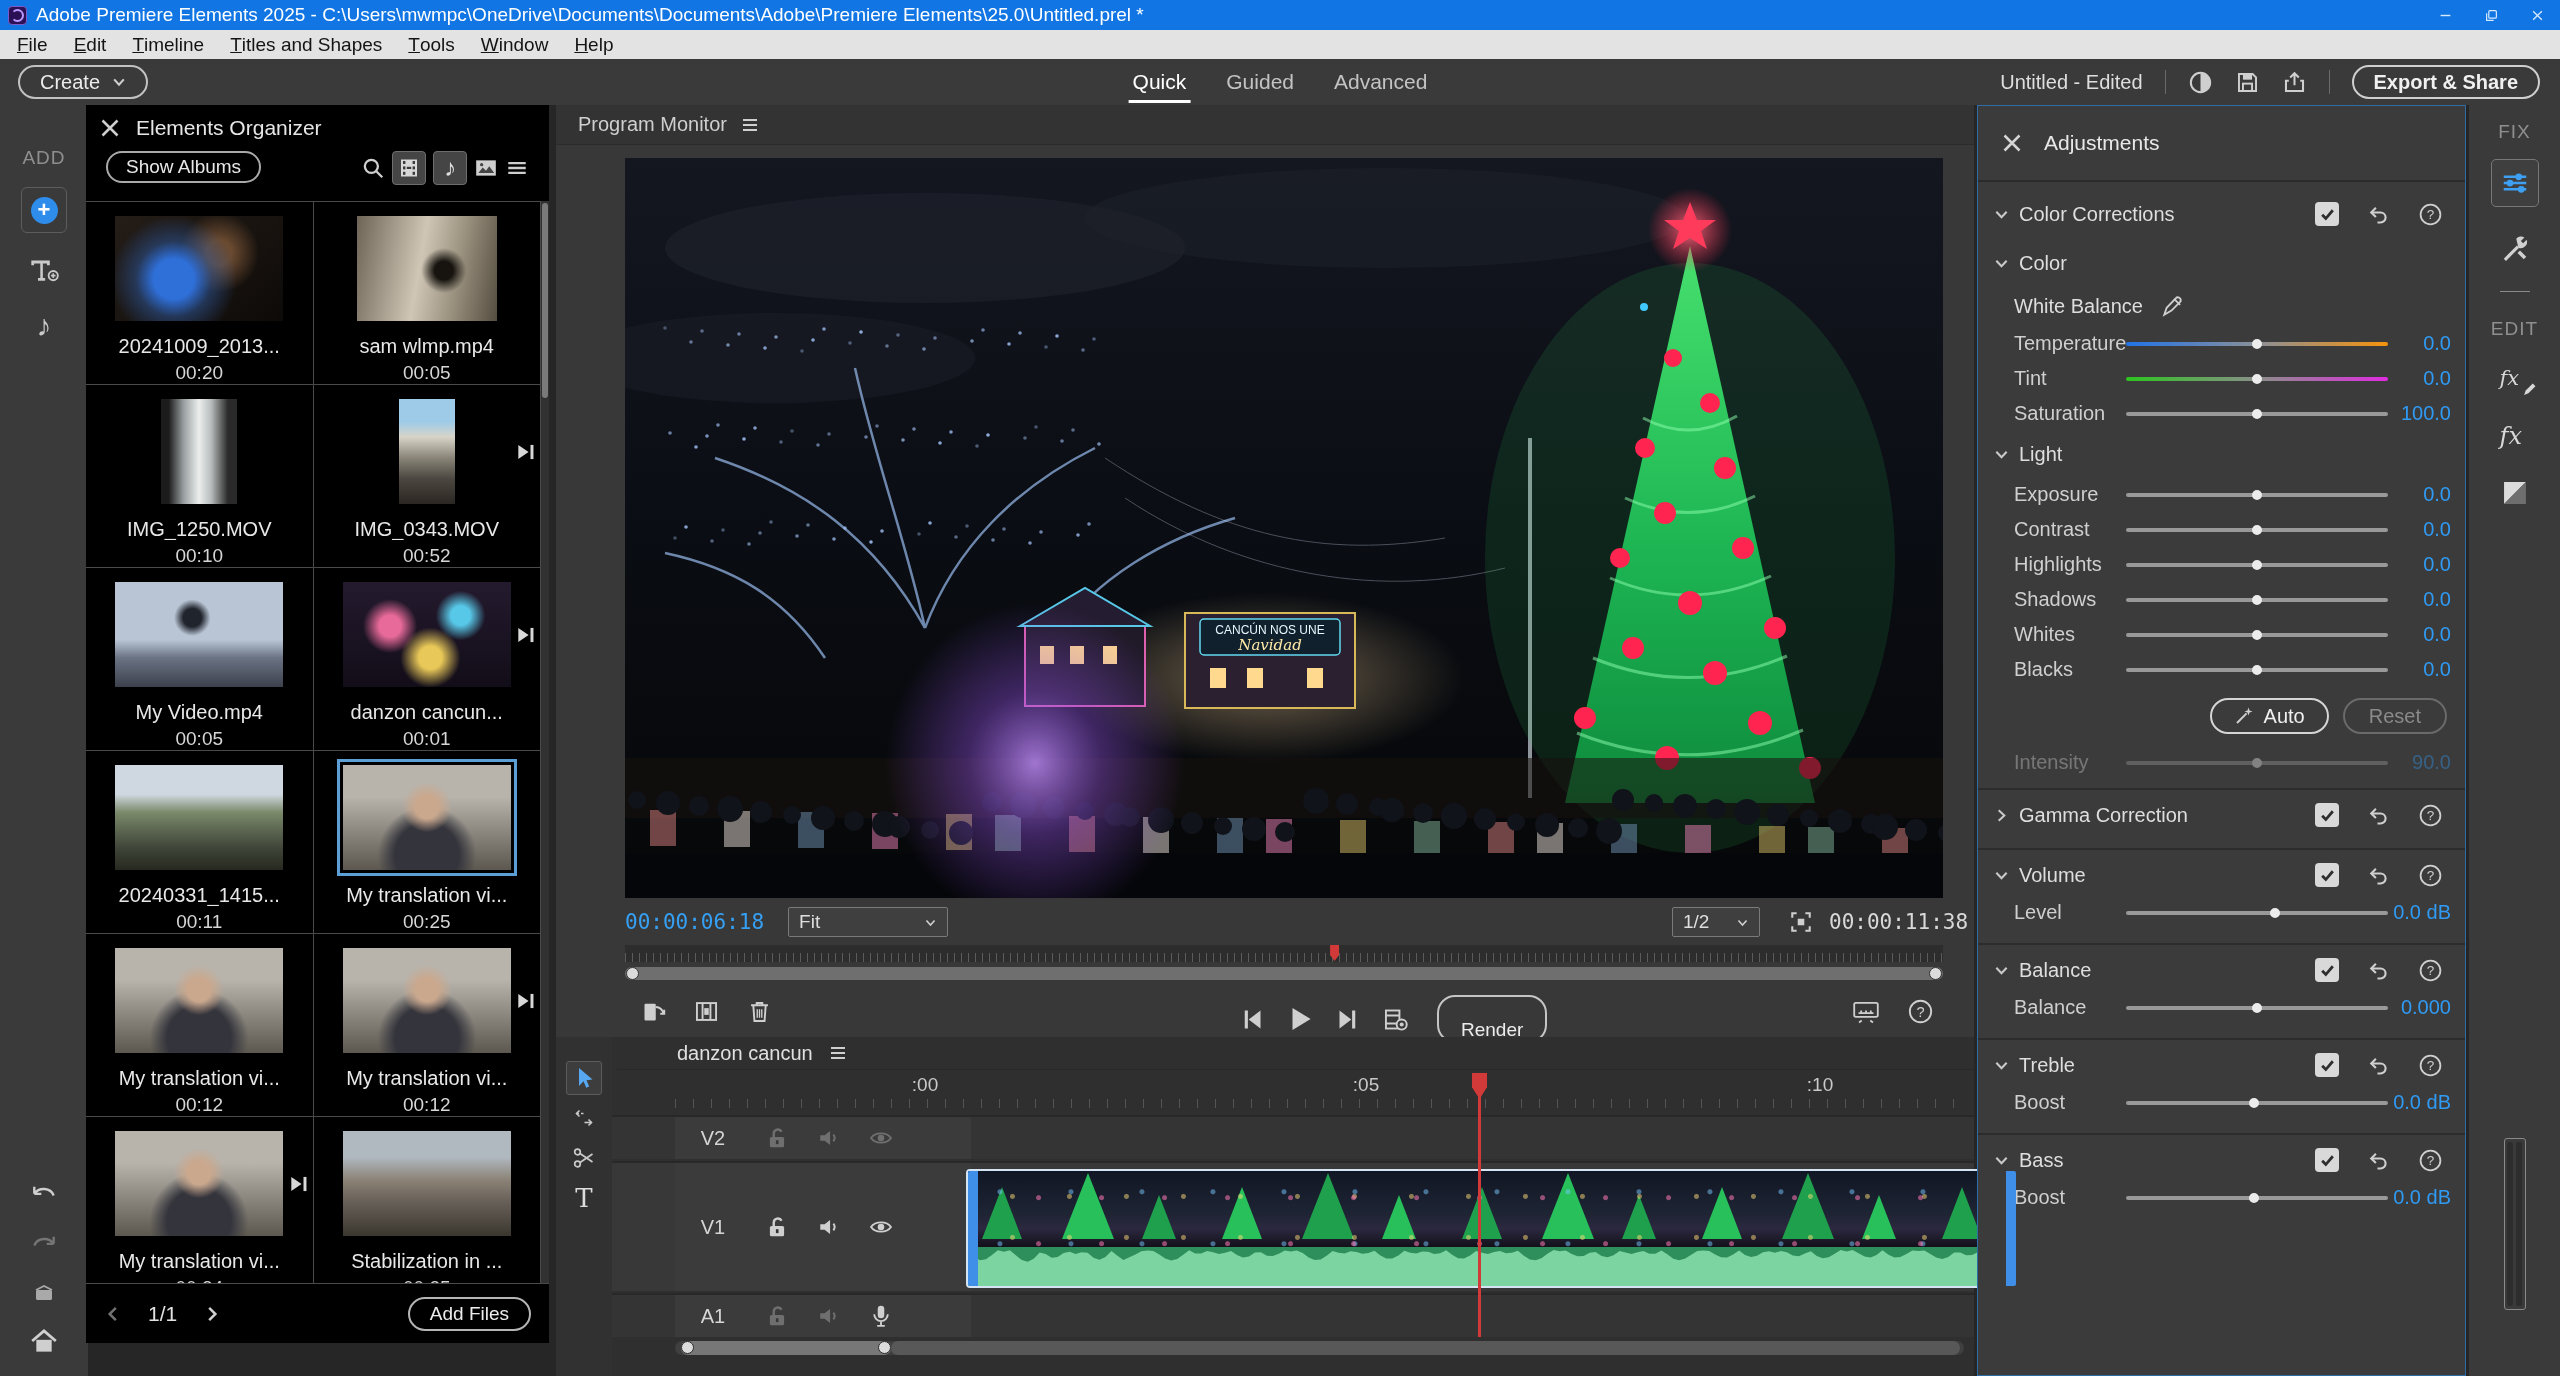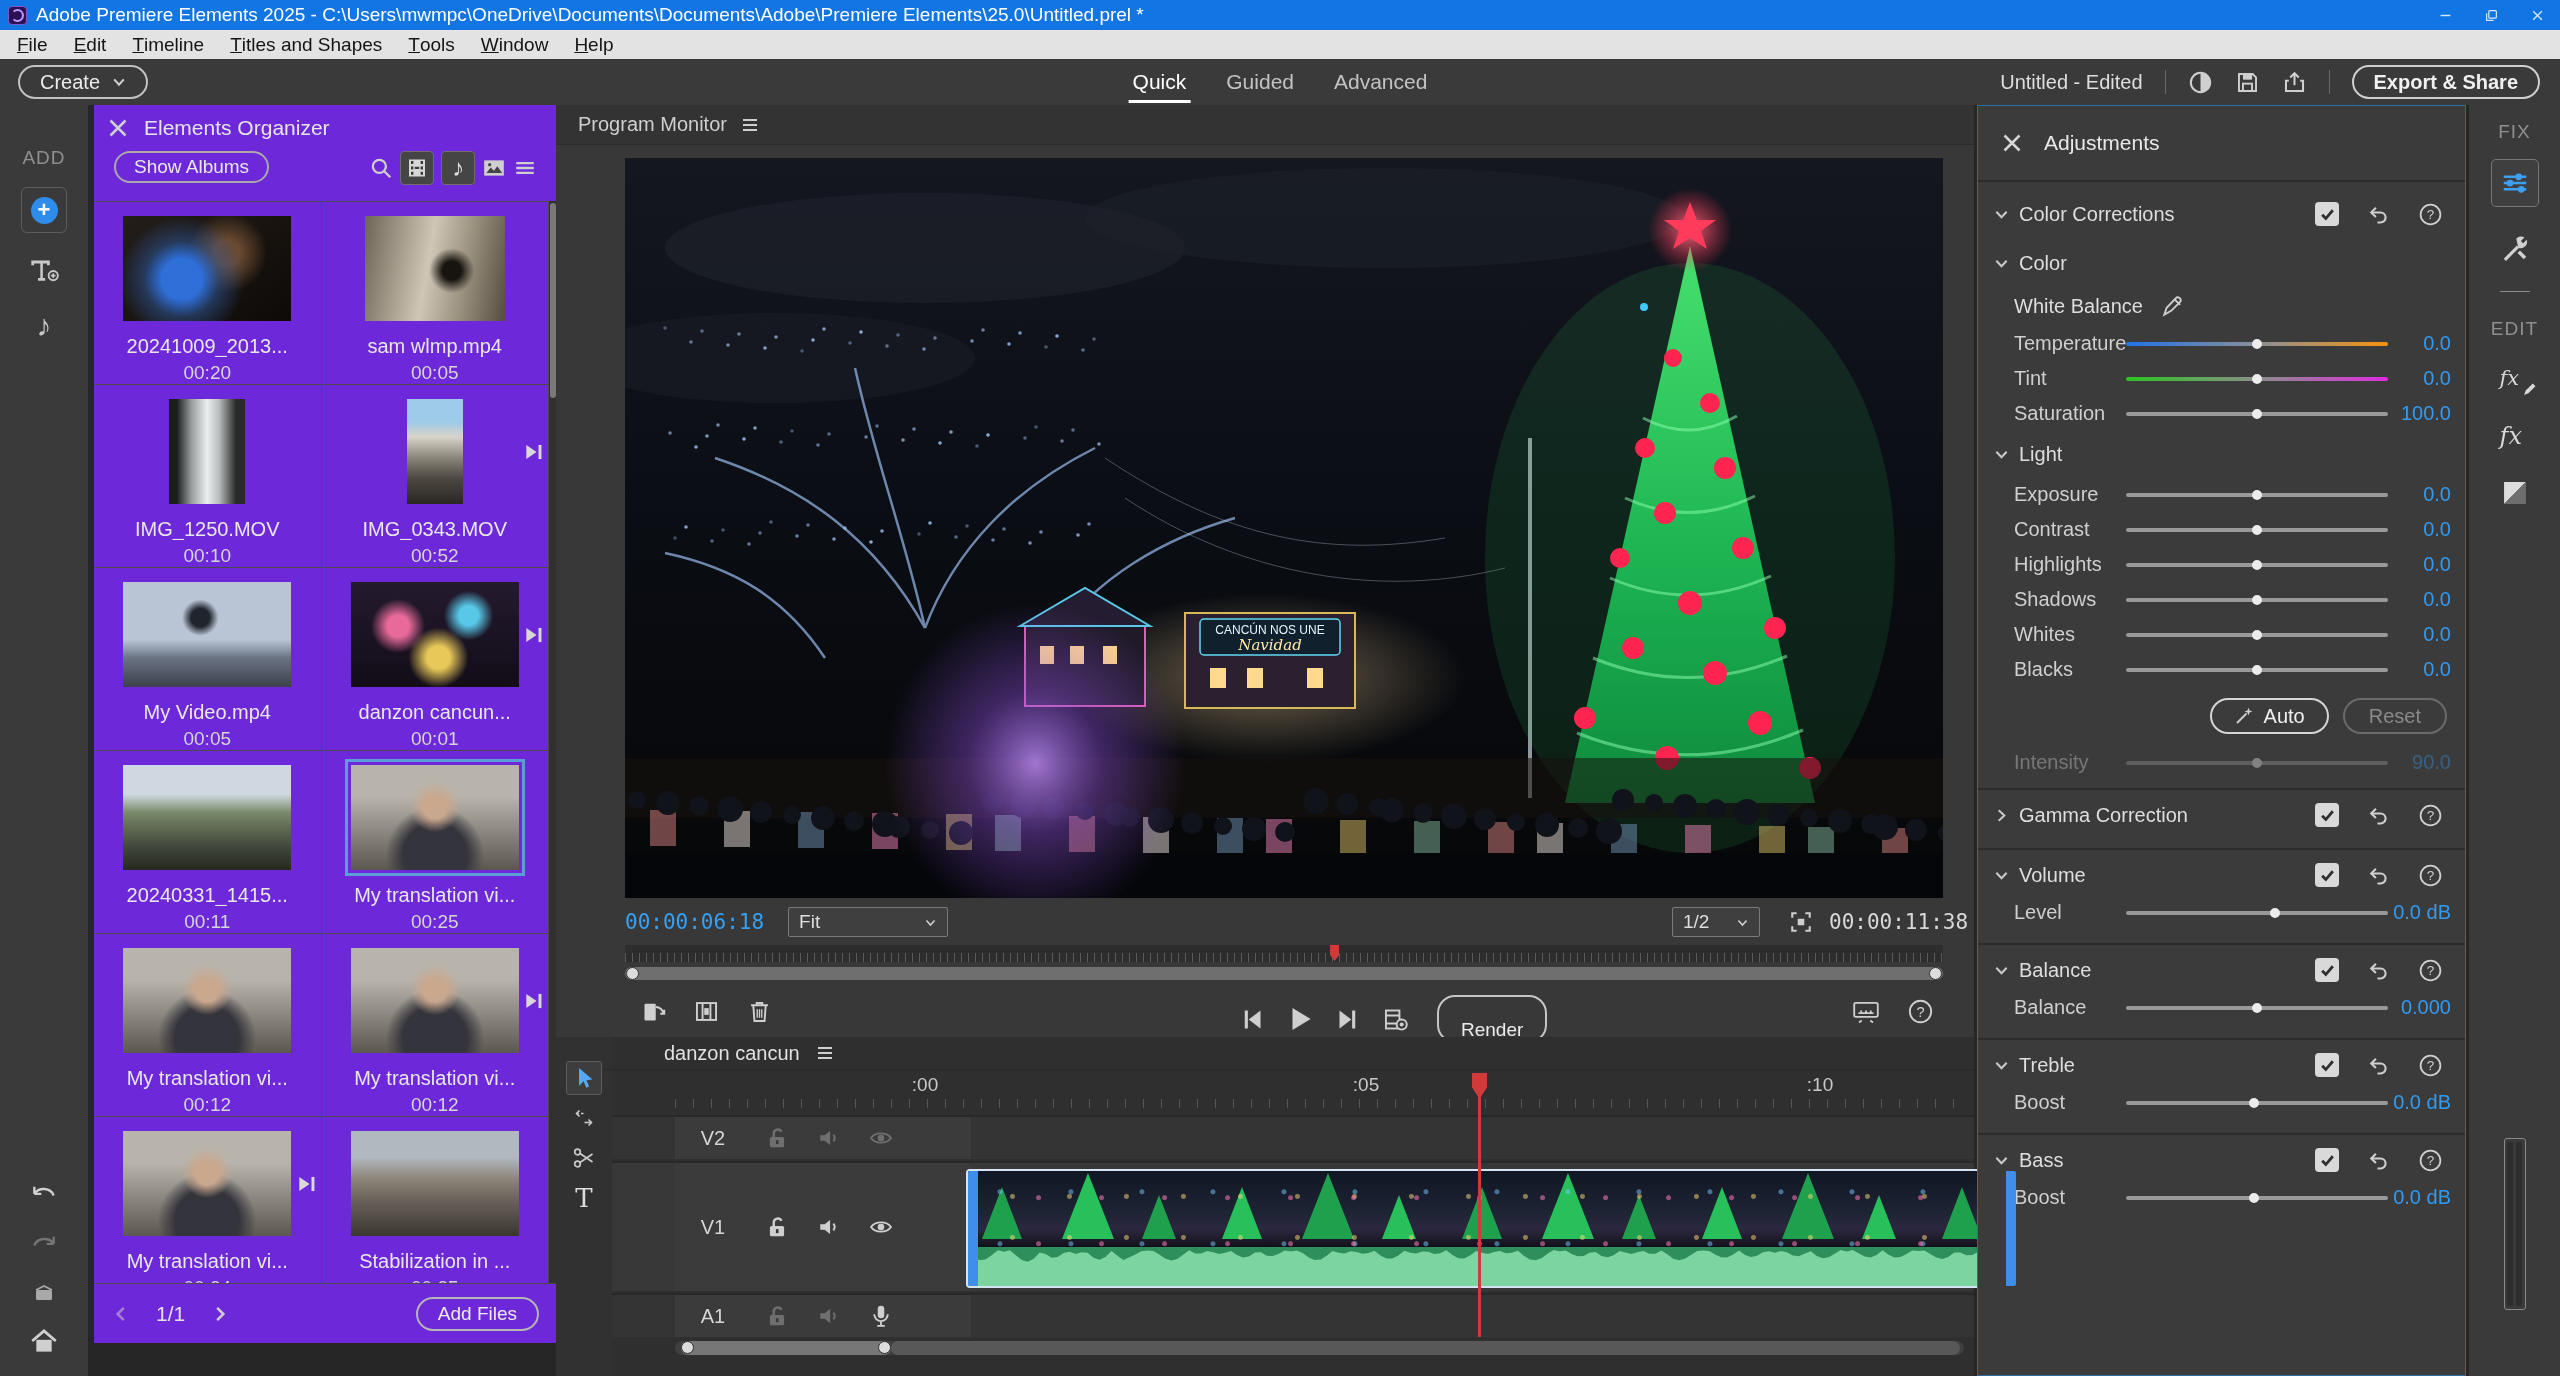--- a/index.html
+++ b/index.html
@@ -49,21 +49,21 @@
   #add-label{color:#8f8f8f;font-size:19px;letter-spacing:1px;margin-top:42px}
   #add-media-btn{margin-top:18px;width:46px;height:46px;border:1px solid #5d5d5d;border-radius:6px;
     display:flex;align-items:center;justify-content:center}
   #add-media-btn .pluscirc{width:27px;height:27px;border-radius:50%;background:#2e8ceb;color:#fff;
     display:flex;align-items:center;justify-content:center;font-size:22px;font-weight:bold}
   .rail-ico{margin-top:24px;color:#c9c9c9}
   #rail-bottom{margin-top:auto;display:flex;flex-direction:column;align-items:center;gap:26px;margin-bottom:22px}
   #rail-bottom .ico{width:28px;height:24px}
 
   
-  #organizer{position:absolute;left:94px;top:105px;width:463px;height:1238px;background:#6d28d9}
+  #organizer{position:absolute;left:86px;top:105px;width:463px;height:1238px;background:#000000}
   #org-header{height:46px;display:flex;align-items:center;padding:0 14px;gap:16px}
   #org-close{width:20px;height:20px;color:#cfcfcf}
   #org-title{font-size:21px;color:#e6e6e6}
   #org-toolrow{height:46px;display:flex;align-items:flex-start;padding:0 20px}
   #show-albums-btn{height:32px;padding:0 18px;border:2px solid #a9a9a9;border-radius:17px;
     color:#e8e8e8;font-size:19px;display:flex;align-items:center}
   #org-tool-icons{margin-left:auto;display:flex;align-items:center;gap:7px}
   .org-ico{width:24px;height:24px}
   .org-ico-box{width:34px;height:34px;border:1px solid #6e6e6e;border-radius:4px;background:#454545;
     display:flex;align-items:center;justify-content:center}
@@ -131,21 +131,21 @@
   #t-right{position:absolute;right:40px;top:9px;display:flex;gap:26px}
 
   
   #timeline{position:absolute;left:0;top:932px;width:100%;bottom:0;background:#2f2f2f}
   #tl-tools{position:absolute;left:0;top:0;width:56px;bottom:0;background:#313131;
     display:flex;flex-direction:column;align-items:center}
   .tool{width:36px;height:34px;display:flex;align-items:center;justify-content:center;color:#c9c9c9}
   .tool.active{border:1px solid #5c5c5c;background:#3d3d3d;border-radius:3px}
   .tool svg{width:24px;height:24px}
   #tool-text{font-family:"DejaVu Serif",serif;font-size:26px;color:#dcdcdc}
-  #tl-head{position:absolute;left:48px;right:0;top:0;height:33px;display:flex;align-items:center;gap:16px;
+  #tl-head{position:absolute;left:61px;right:0;top:0;height:33px;display:flex;align-items:center;gap:16px;
     padding-left:60px;border-bottom:1px solid #292929}
   #tl-name{font-size:20px;color:#e0e0e0}
   #tl-ruler{position:absolute;left:119px;right:10px;top:33px;height:38px;
     background-image:repeating-linear-gradient(90deg,#555 0 1px,transparent 1px 18px);
     background-size:100% 9px;background-position:0 bottom;background-repeat:no-repeat}
   .rlabel{position:absolute;top:4px;transform:translateX(-50%);font-size:19px;color:#c9c9c9}
   .trackrow{position:absolute;left:56px;right:0;display:flex;background:#343434;border-top:2px solid #282828}
   .tlabel{width:296px;margin-left:63px;display:flex;align-items:center;background:#3b3b3b;gap:0}
   .tlabel .tname{width:76px;text-align:center;font-size:20px;color:#d5d5d5}
   .tlabel .ico{width:24px;height:24px;margin:0 14px}

